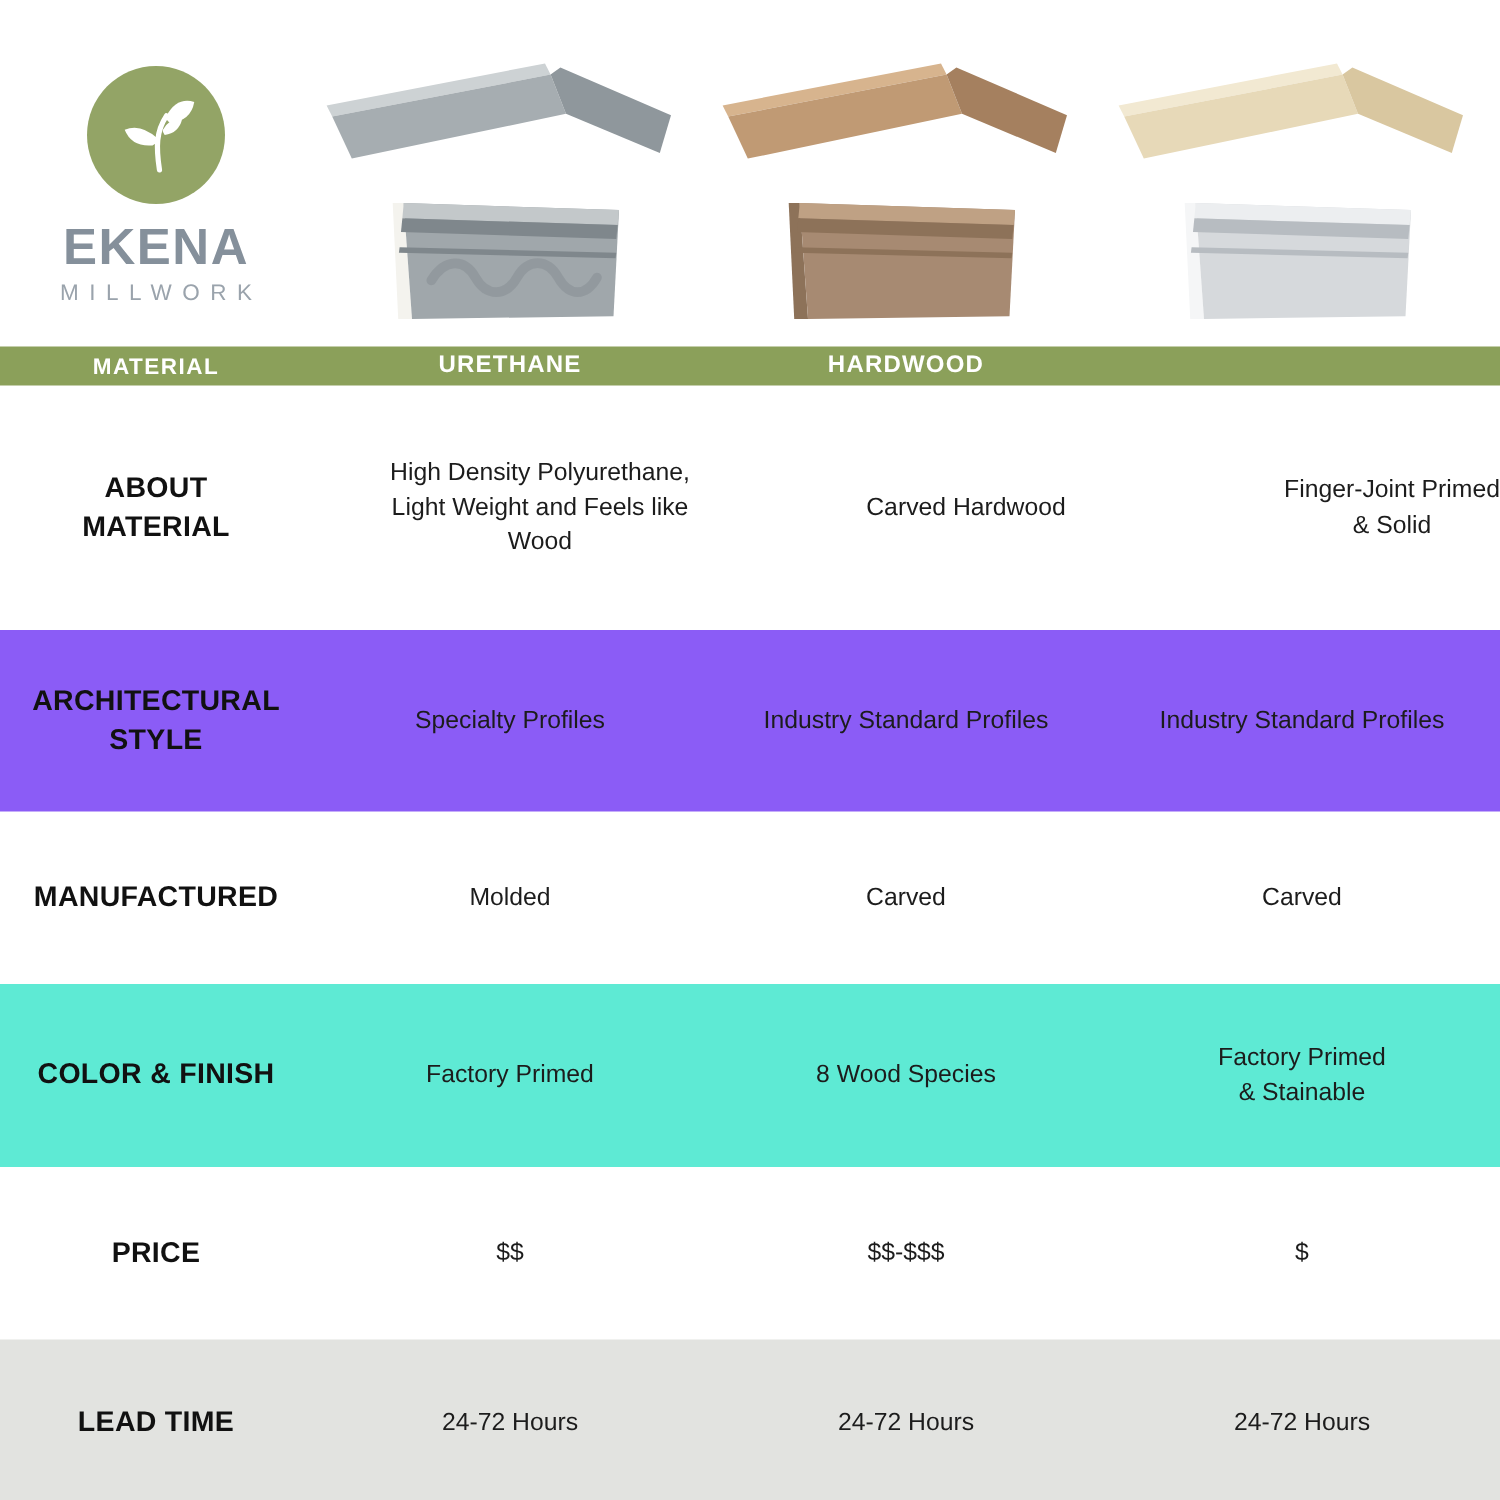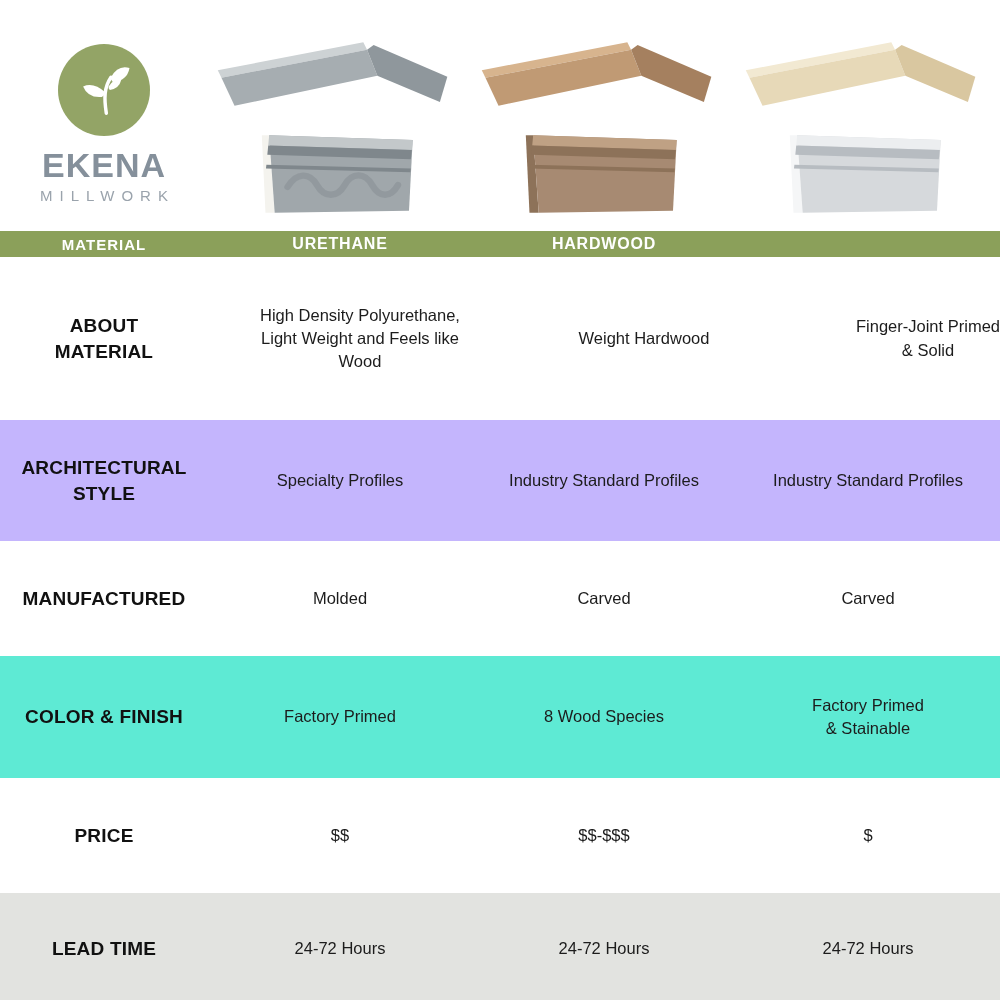--- a/index.html
+++ b/index.html
@@ -109,26 +109,26 @@
     <div class="cell col-label">URETHANE</div>
     <div class="cell col-label">HARDWOOD</div>
   </div>
 
   <div class="grid row r1">
     <div class="cell row-label">ABOUT
 MATERIAL</div>
     <div class="cell row-value">High Density Polyurethane,
 Light Weight and Feels like
 Wood</div>
-    <div class="cell row-value">Weight Hardwood</div>
+    <div class="cell row-value">Carved Hardwood</div>
     <div class="cell row-value">Finger-Joint Primed
 &amp; Solid</div>
   </div>
 
-  <div class="grid row r2" style="background-color: #c4b5fd;">
+  <div class="grid row r2" style="background-color: #8b5cf6;">
     <div class="cell row-label">ARCHITECTURAL
 STYLE</div>
     <div class="cell row-value">Specialty Profiles</div>
     <div class="cell row-value">Industry Standard Profiles</div>
     <div class="cell row-value">Industry Standard Profiles</div>
   </div>
 
   <div class="grid row r3">
     <div class="cell row-label">MANUFACTURED</div>
     <div class="cell row-value">Molded</div>

